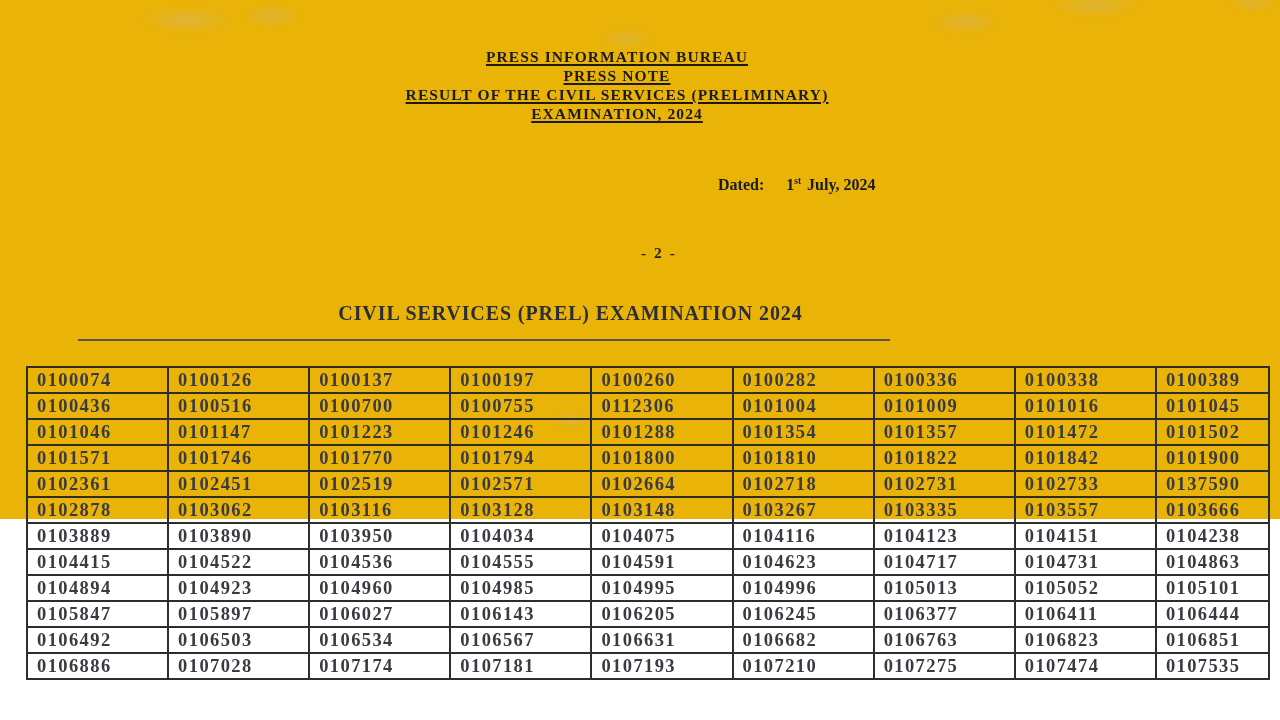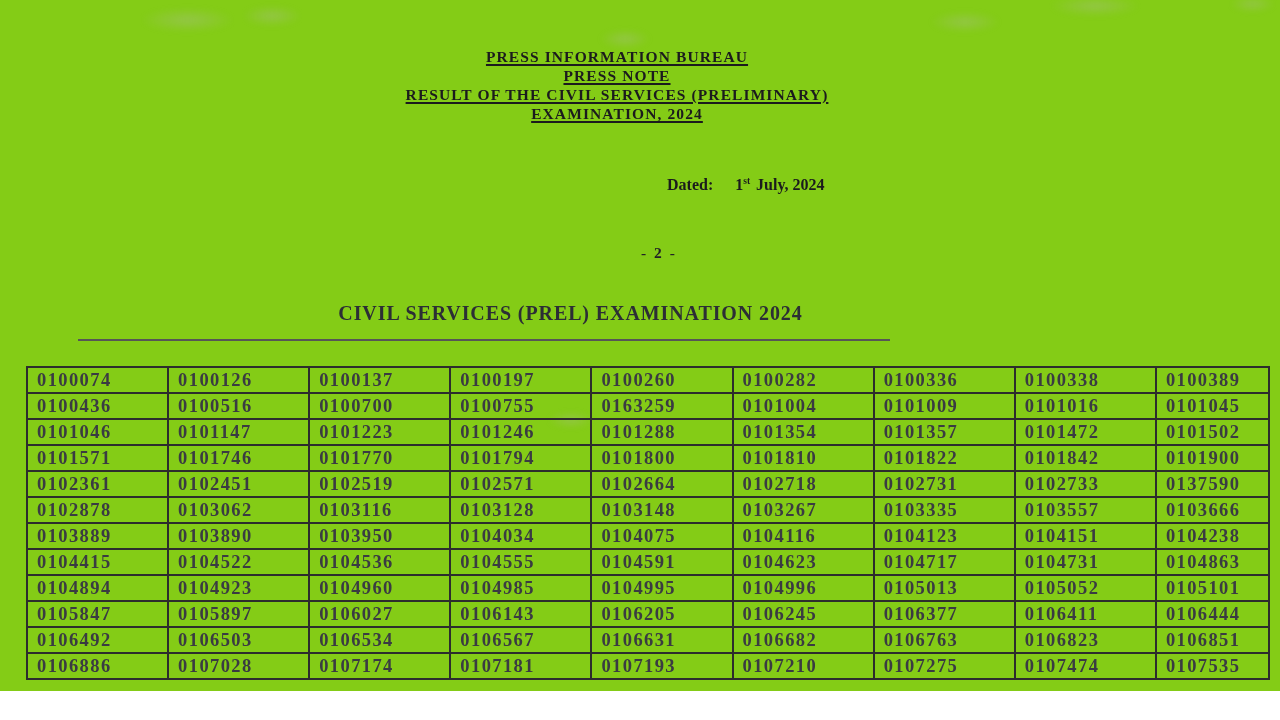--- a/index.html
+++ b/index.html
@@ -7,22 +7,22 @@
     padding: 0;
     width: 1280px;
     height: 720px;
     overflow: hidden;
     background: #ffffff;
     font-family: "Liberation Serif", serif;
   }
   .page {
     position: relative;
     width: 1280px;
-    height: 691px;
-    background: #84cc16;
+    height: 519px;
+    background: #eab308;
     color: #1c1c1e;
   }
   
   .smudge {
     position: absolute;
     border-radius: 50%;
     background: radial-gradient(ellipse at center, rgba(185,185,190,0.30) 0%, rgba(185,185,190,0.0) 70%);
     filter: blur(3px);
     pointer-events: none;
   }
@@ -38,21 +38,21 @@
     font-weight: 700;
     line-height: 19px;
     letter-spacing: 1.1px;
     color: #1b1b1d;
     text-decoration: underline;
     text-underline-offset: 2px;
     text-decoration-thickness: 1.5px;
   }
   .dated {
     position: absolute;
-    left: 667px;
+    left: 718px;
     top: 176px;
     font-size: 16px;
     font-weight: 700;
     color: #1b1b1d;
     white-space: nowrap;
   }
   .dated .dated-value { margin-left: 22px; }
   .dated sup {
     font-size: 9.5px;
     vertical-align: super;
@@ -162,21 +162,21 @@
           <td>0100282</td>
           <td>0100336</td>
           <td>0100338</td>
           <td>0100389</td>
         </tr>
         <tr>
           <td>0100436</td>
           <td>0100516</td>
           <td>0100700</td>
           <td>0100755</td>
-          <td>0163259</td>
+          <td>0112306</td>
           <td>0101004</td>
           <td>0101009</td>
           <td>0101016</td>
           <td>0101045</td>
         </tr>
         <tr>
           <td>0101046</td>
           <td>0101147</td>
           <td>0101223</td>
           <td>0101246</td>

